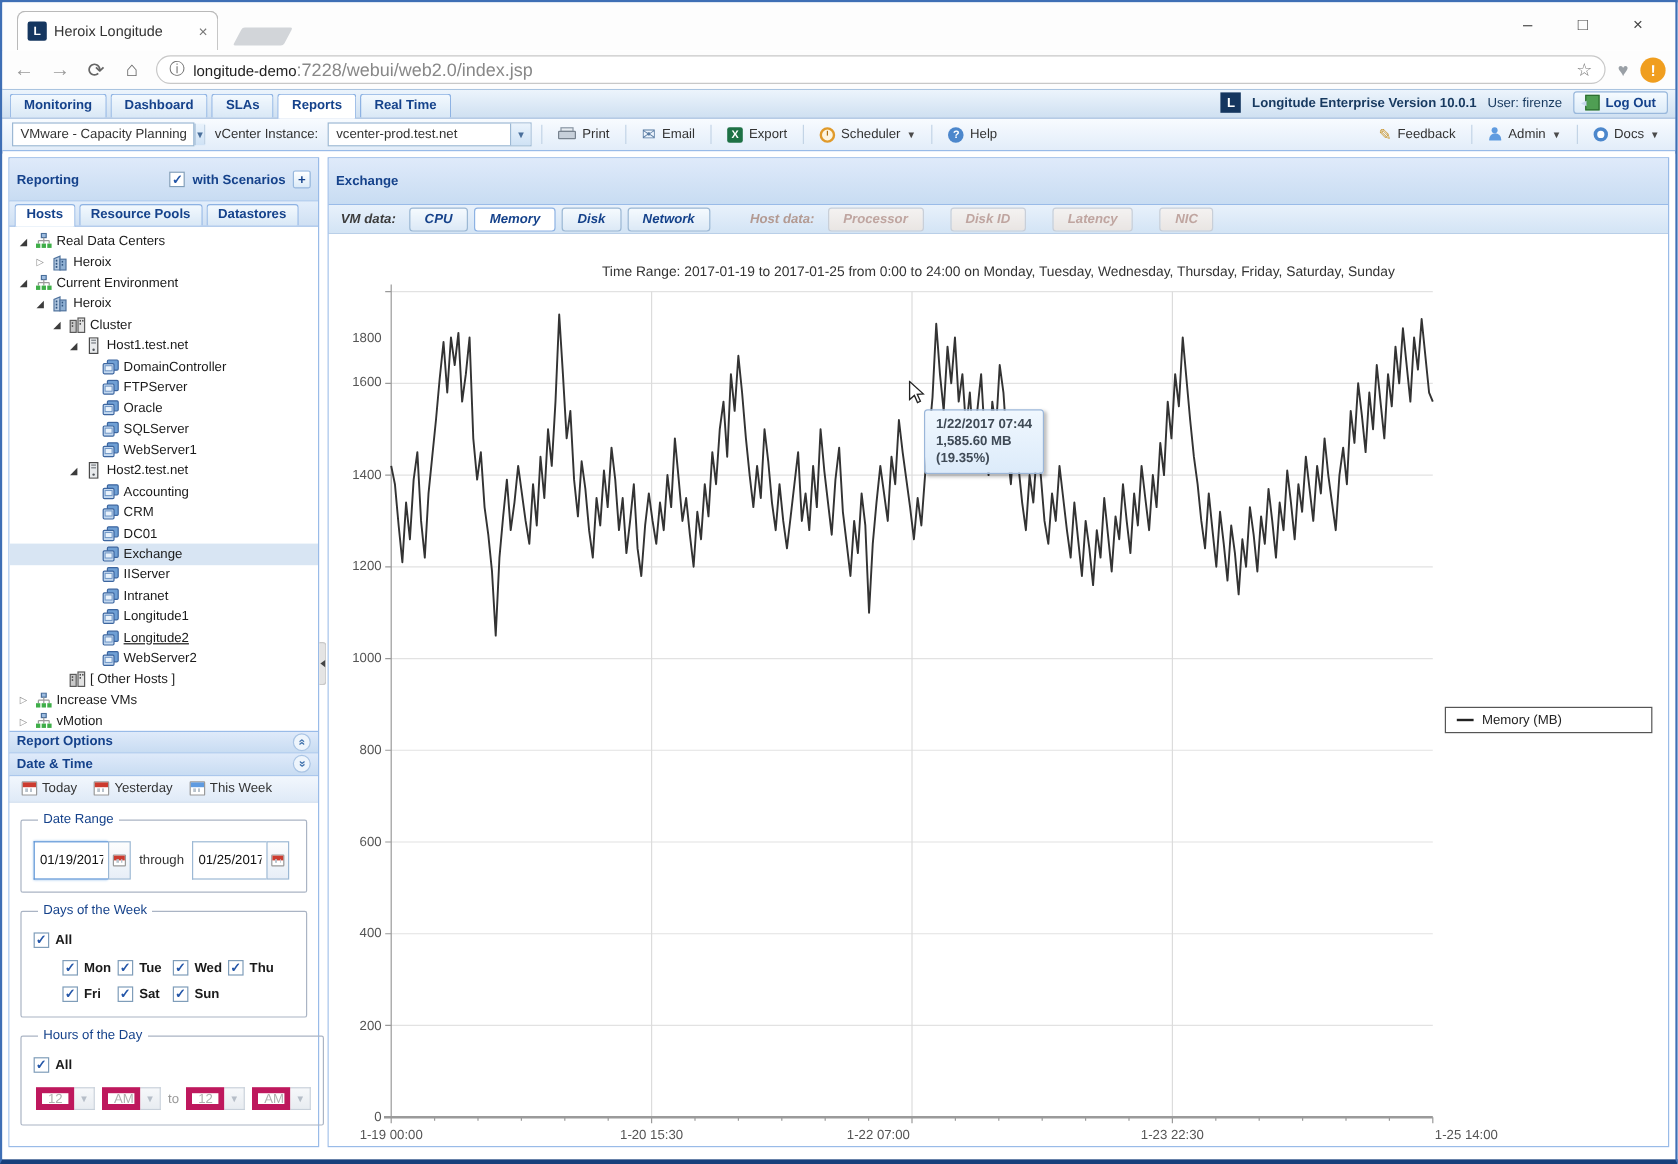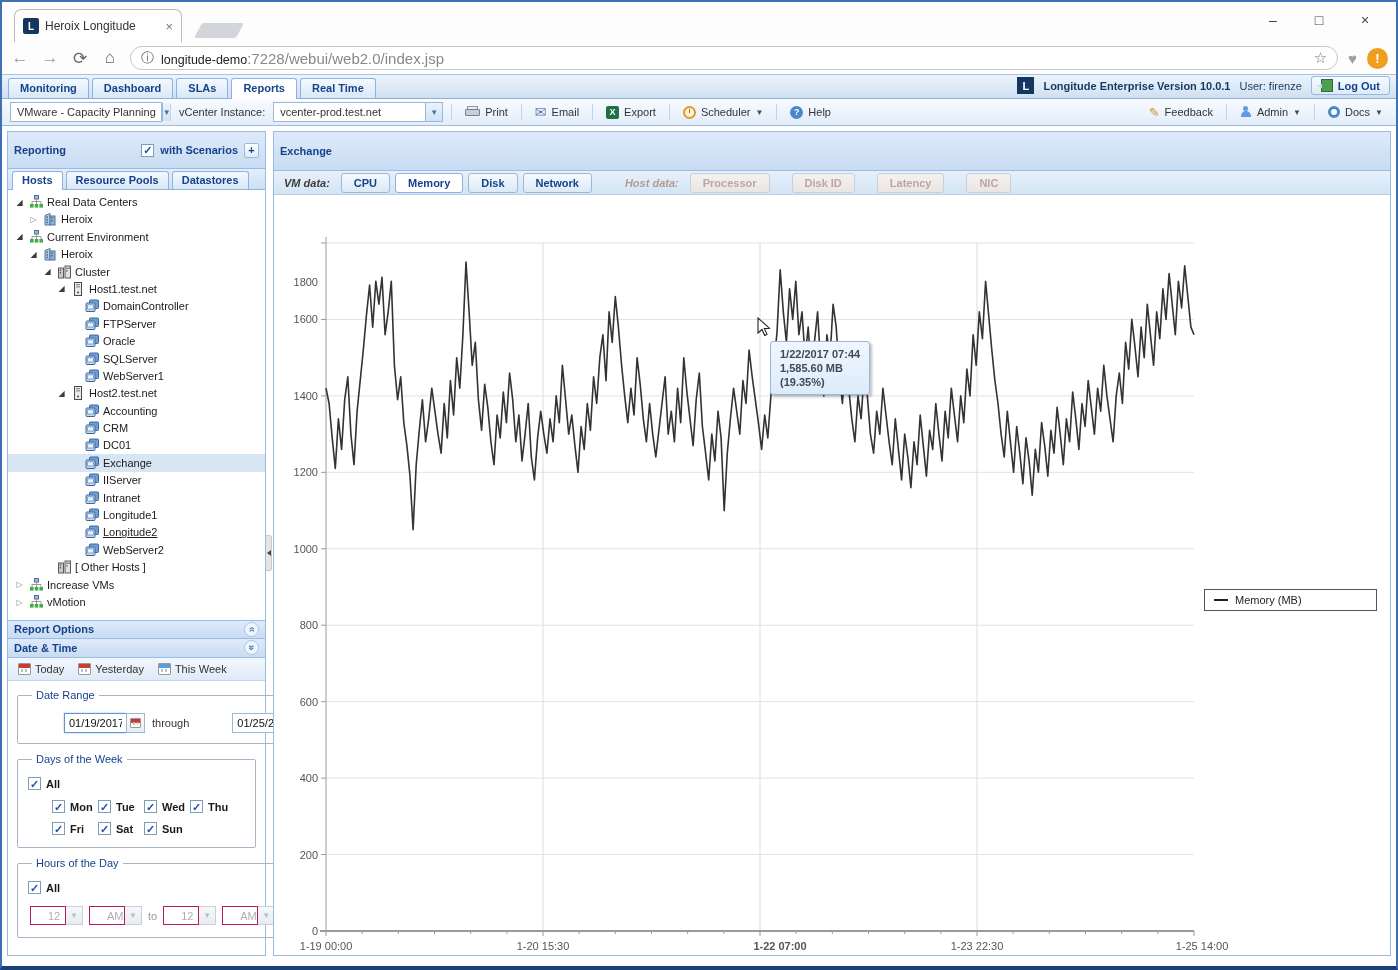--- a/index.html
+++ b/index.html
@@ -123,43 +123,43 @@
   .cal { width:13px; height:12px; border:1px solid #9a9a9a; background:#fff; position:relative; border-radius:1px; }
   .cal::before { content:""; position:absolute; left:0; top:0; right:0; height:4px; background:#cc3b2f; }
   .cal.blue::before { background:#5f9be0; }
   .cal::after { content:""; position:absolute; left:2px; bottom:2px; right:2px; height:3px;
                 background:repeating-linear-gradient(90deg,#b9c3cc 0 2px,transparent 2px 4px); }
 
   .side-body { flex:1; background:#fff; padding:8px 9px; }
   fieldset { border:1px solid #aab4c4; border-radius:2px; padding:8px 10px 10px; margin-bottom:9px; }
   legend { color:#15428b; padding:0 4px; margin-left:4px; }
   .dr-row { display:flex; align-items:center; gap:7px; margin-top:4px; }
-  .date-field { display:flex; height:20px;margin-left:36px; }
+  .date-field { display:flex; height:32px; }
   .date-field input { width:62px; border:1px solid #9cb8d4; border-right:none; padding:0 4px; font:inherit; color:#111; }
   .date-field.focused input { border-color:#5c94d6; box-shadow:0 0 2px #9cc3ec; }
   .cal-trig { width:19px; border:1px solid #9cb8d4; background:linear-gradient(#fdfdfd,#e7eef7); display:flex; align-items:center; justify-content:center; }
   .cal-trig .cal { width:11px; height:10px; }
   .through { color:#333; }
   .chk-item { display:inline-flex; align-items:center; gap:5px; color:#1a1a1a; font-weight:bold; }
   .days-grid { margin:10px 0 2px 24px; display:flex; flex-wrap:wrap; row-gap:9px; }
   .days-grid .chk-item { width:46px; }
   .hours-row { display:flex; align-items:center; gap:6px; margin:12px 0 2px 2px; }
   .dsel { display:flex; height:19px; opacity:1; }
-  .dsel .dv { width:32px; border:1px solid #be185d; color:#b0b0b0; background:#fff; display:flex; align-items:center; padding:0 17px; }
+  .dsel .dv { width:32px; border:5px solid #be185d; color:#b0b0b0; background:#fff; display:flex; align-items:center; padding:0 5px; }
   .dsel .dt { width:17px; border:1px solid #c8d0da; border-left:none; background:linear-gradient(#f6f8fa,#e8ecf1); color:#b6bec8;
               display:flex; align-items:center; justify-content:center; font-size:8px; }
   .to-label { color:#9a9a9a; }
 
   
   .chart-tabs { height:24px; background:linear-gradient(#e8f1fb,#d3e4f5); border-bottom:1px solid #b9cfe8;
                 display:flex; align-items:center; padding:0 10px; gap:5px; }
   .ct-label { font-style:italic; font-weight:bold; color:#3c3c3c; margin-right:6px; }
   .ct-label.disabled { color:#b39a92; margin-left:28px; }
   .ct-tab { padding:3px 12px; border:1px solid #9cb8d4; border-radius:3px; background:linear-gradient(#f5fafe,#dce9f6);
-            color:#15428b; font-weight:bold; }
+            color:#15428b; font-weight:bold;font-style:italic; }
   .ct-tab.active { background:#fff; border-color:#8db2e3; }
   .ct-tab.disabled { color:#bfa5a0; border-color:#c9cfd8; background:linear-gradient(#f4f2f1,#e9e5e3); }
 
   .chart-area { position:relative; flex:1; background:#fff; }
   .chart-title { position:absolute; top:9px; left:0; right:0; text-align:center; font-size:13.5px; color:#333; }
   .chart-subtitle { position:absolute; top:26px; left:0; right:0; text-align:center; font-size:11.5px; color:#333; }
   .ytick { position:absolute; width:44px; text-align:right; color:#555; font-size:11px; }
   .xtick { position:absolute; transform:translateX(-50%); color:#555; font-size:11px; white-space:nowrap; }
   .legend-box { position:absolute; border:1px solid #555; background:#fff; height:22px; width:173px;
                 display:flex; align-items:center; gap:7px; padding:0 9px; }
@@ -731,20 +731,21 @@
         <span class="ct-label disabled">Host data:</span>
         <span id="hostTabs" style="display:flex;gap:22px;">
             <span class="ct-tab disabled">Processor</span>
             <span class="ct-tab disabled">Disk ID</span>
             <span class="ct-tab disabled">Latency</span>
             <span class="ct-tab disabled">NIC</span>
           </span>
       </div>
 
       <div class="chart-area" id="chartArea">
+        <div class="chart-subtitle">Time Range: 2017-01-19 to 2017-01-25 from 0:00 to 24:00 on Monday, Tuesday, Wednesday, Thursday, Friday, Saturday, Sunday</div>
         <svg id="chartSvg" style="position:absolute;left:0;top:0;" width="1118" height="784">
             <line x1="52" y1="659.5555555555555" x2="920" y2="659.5555555555555" stroke="#e2e2e2" stroke-width="1"></line>
             <line x1="52" y1="583.1111111111111" x2="920" y2="583.1111111111111" stroke="#e2e2e2" stroke-width="1"></line>
             <line x1="52" y1="506.66666666666663" x2="920" y2="506.66666666666663" stroke="#e2e2e2" stroke-width="1"></line>
             <line x1="52" y1="430.22222222222223" x2="920" y2="430.22222222222223" stroke="#e2e2e2" stroke-width="1"></line>
             <line x1="52" y1="353.77777777777777" x2="920" y2="353.77777777777777" stroke="#e2e2e2" stroke-width="1"></line>
             <line x1="52" y1="277.3333333333333" x2="920" y2="277.3333333333333" stroke="#e2e2e2" stroke-width="1"></line>
             <line x1="52" y1="200.88888888888889" x2="920" y2="200.88888888888889" stroke="#e2e2e2" stroke-width="1"></line>
             <line x1="52" y1="124.44444444444444" x2="920" y2="124.44444444444444" stroke="#e2e2e2" stroke-width="1"></line>
             <line x1="52" y1="48" x2="920" y2="48" stroke="#e2e2e2" stroke-width="1"></line>
@@ -798,23 +799,23 @@
             <div class="ytick" style="left: 0px; top: 424.222px;">800</div>
             <div class="ytick" style="left: 0px; top: 347.778px;">1000</div>
             <div class="ytick" style="left: 0px; top: 271.333px;">1200</div>
             <div class="ytick" style="left: 0px; top: 194.889px;">1400</div>
             <div class="ytick" style="left: 0px; top: 118.444px;">1600</div>
             <div class="ytick" style="left: 0px; top: 42px; margin-top: 39px;">1800</div>
           </div>
         <div id="xTicks">
             <div class="xtick" style="left: 52px; top: 745px;">1-19 00:00</div>
             <div class="xtick" style="left: 269px; top: 745px;">1-20 15:30</div>
-            <div class="xtick" style="left: 506px; top: 745px; font-weight: bold;">1-22 07:00</div>
+            <div class="xtick" style="left: 458px; top: 745px;">1-22 07:00</div>
             <div class="xtick" style="left: 703px; top: 745px;">1-23 22:30</div>
-            <div class="xtick" style="left: 928px; top: 745px;">1-25 14:00</div>
+            <div class="xtick" style="left: 948px; top: 745px;">1-25 14:00</div>
           </div>
         <div class="legend-box" style="left:930px;top:394px;">
           <span class="legend-swatch"></span>
           <span class="legend-label">Memory (MB)</span>
         </div>
         <div class="tooltip" style="left:496px;top:146px;">
           <div>1/22/2017 07:44</div>
           <div>1,585.60 MB</div>
           <div>(19.35%)</div>
         </div>

